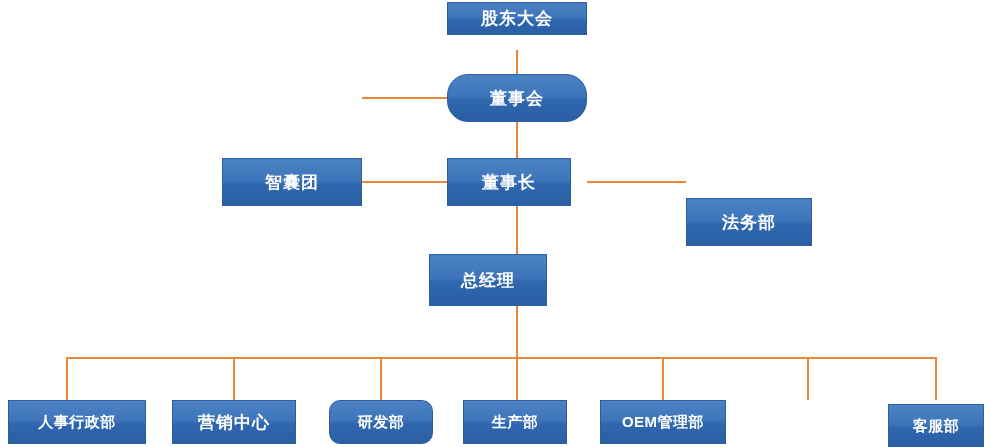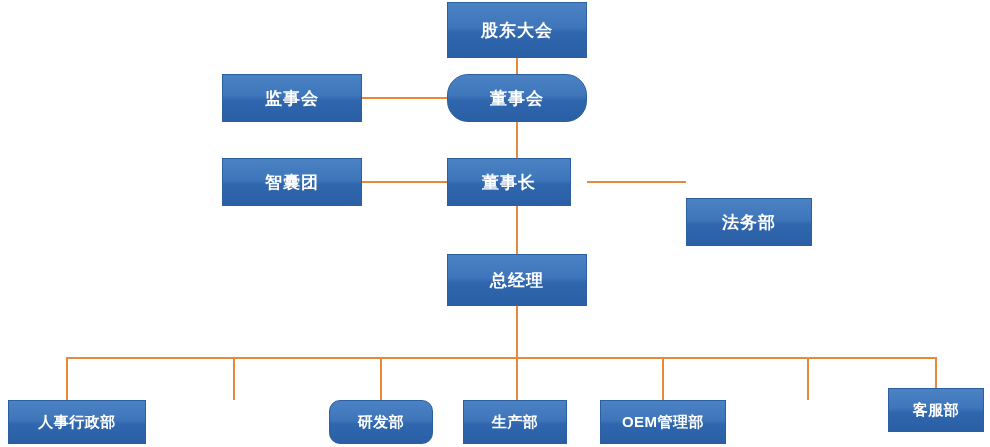--- a/index.html
+++ b/index.html
@@ -57,25 +57,25 @@
     <div class="conn v" style="left: 516px; top: 206px; height: 48px; background: rgb(232, 136, 58);"></div>
     <div class="conn v" style="left: 516px; top: 306px; height: 52px; background: rgb(232, 136, 58);"></div>
     <div class="conn h" style="left: 66px; top: 357px; width: 870px; background: rgb(232, 136, 58);"></div>
     <div class="conn v" style="left: 66px; top: 357px; height: 43px; background: rgb(232, 136, 58);"></div>
     <div class="conn v" style="left: 233px; top: 357px; height: 43px; background: rgb(232, 136, 58);"></div>
     <div class="conn v" style="left: 380px; top: 357px; height: 43px; background: rgb(232, 136, 58);"></div>
     <div class="conn v" style="left: 516px; top: 357px; height: 43px; background: rgb(232, 136, 58);"></div>
     <div class="conn v" style="left: 662px; top: 357px; height: 43px; background: rgb(232, 136, 58);"></div>
     <div class="conn v" style="left: 807px; top: 357px; height: 43px; background: rgb(232, 136, 58);"></div>
     <div class="conn v" style="left: 935px; top: 357px; height: 43px; background: rgb(232, 136, 58);"></div>
-    <div class="node" style="left: 447px; top: 2px; width: 140px; height: 56px;">股东大会</div>
-    <div class="node" style="left: 222px; top: 74px; width: 140px; height: 48px;">监事会</div>
+    <div class="node" style="left: 447px; top: 2px; width: 140px; height: 33px;">股东大会</div>
     <div class="node" style="left: 447px; top: 74px; width: 140px; height: 48px; border-radius: 21px;">董事会</div>
     <div class="node" style="left: 222px; top: 158px; width: 140px; height: 48px;">智囊团</div>
     <div class="node" style="left: 447px; top: 158px; width: 124px; height: 48px;">董事长</div>
     <div class="node" style="left: 686px; top: 158px; width: 126px; height: 48px; margin-top: 40px;">法务部</div>
-    <div class="node" style="left: 447px; top: 254px; width: 140px; height: 52px;">总经理</div>
+    <div class="node" style="left: 429px; top: 254px; width: 118px; height: 52px;">总经理</div>
     <div class="node small" style="left: 8px; top: 400px; width: 138px; height: 44px;">人事行政部</div>
+    <div class="node" style="left: 172px; top: 400px; width: 124px; height: 44px;">营销中心</div>
     <div class="node small" style="left: 329px; top: 400px; width: 104px; height: 44px; border-radius: 11px;">研发部</div>
     <div class="node small" style="left: 463px; top: 400px; width: 104px; height: 44px;">生产部</div>
     <div class="node small" style="left: 600px; top: 400px; width: 126px; height: 44px;">OEM管理部</div>
-    <div class="node small" style="left: 888px; top: 388px; width: 96px; height: 44px;">客服部</div>
+    <div class="node small" style="left: 888px; top: 404px; width: 96px; height: 44px;">客服部</div>
   </div>
 
 </body></html>

